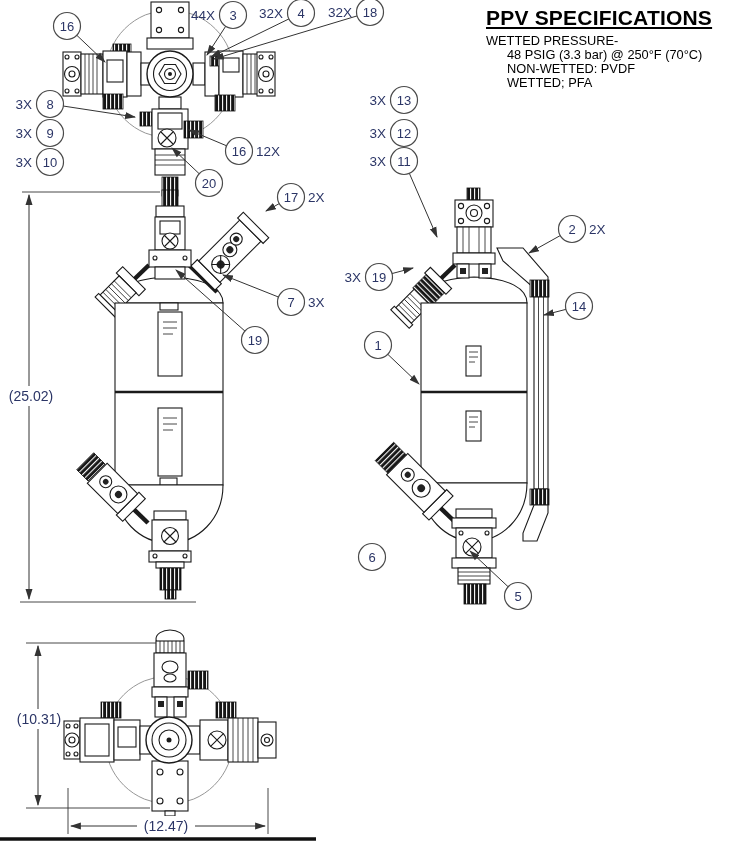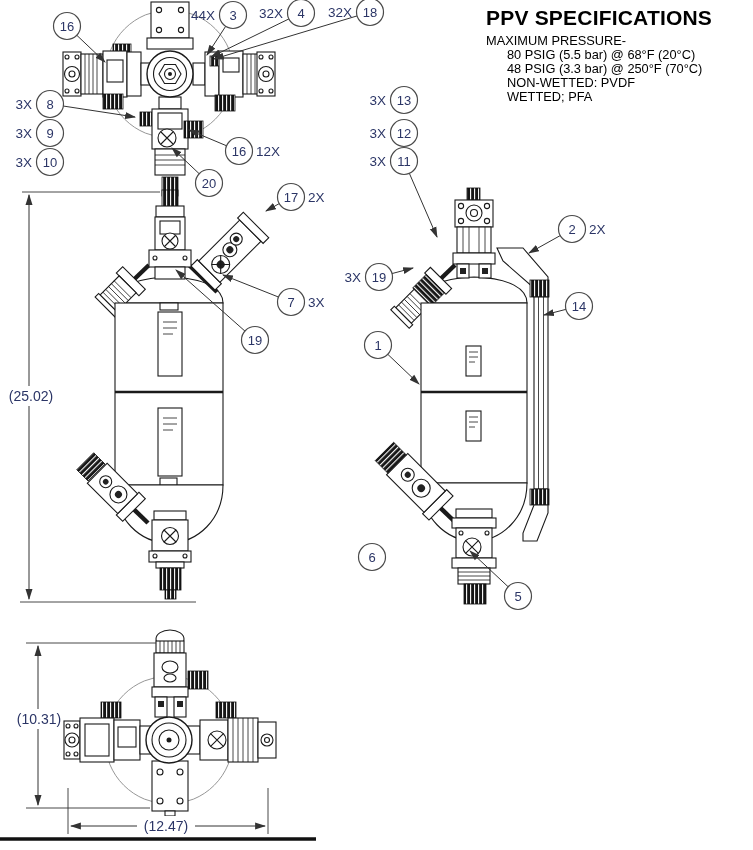--- a/index.html
+++ b/index.html
@@ -18,21 +18,21 @@
   .dim{stroke:#333;stroke-width:1;fill:none;}
   .ext{stroke:#333;stroke-width:0.9;}
   .leader{stroke:#333;stroke-width:1;fill:none;}
   .mask{fill:#fff;}
   .bcirc{fill:#fff;stroke:#4a4a4a;stroke-width:1.2;}
   .bnum{font:13px "Liberation Sans",sans-serif;fill:#2b3566;text-anchor:middle;}
   .qty{font:13.5px "Liberation Sans",sans-serif;fill:#2b3566;}
   .pre{text-anchor:end;}
   .dimtxt{font:14px "Liberation Sans",sans-serif;fill:#2b3566;text-anchor:middle;}
   .specs{position:absolute;left:486px;top:6px;width:264px;color:#000;}
-  .specs-title{font-weight:bold;font-size:21px;line-height:24px;
+  .specs-title{font-weight:bold;font-size:21px;line-height:24px;text-decoration:underline;
                letter-spacing:.2px;white-space:nowrap;margin-bottom:4px;}
   .spec-line{font-size:12.8px;line-height:13.9px;white-space:nowrap;}
   .ind{padding-left:21px;}
 </style>
 </head>
 <body>
 
 <div id="sheet">
 
 <svg id="dwg" width="753" height="850" viewBox="0 0 753 850">
@@ -448,20 +448,19 @@
     <text class="qty pre" x="386" y="105">3X</text>
     <text class="qty pre" x="386" y="138">3X</text>
     <text class="qty pre" x="386" y="166">3X</text>
     <text class="qty pre" x="361" y="282">3X</text>
     <text class="qty" x="589" y="234">2X</text>
   </g>
 </svg>
 
   <div class="specs">
     <div class="specs-title">PPV SPECIFICATIONS</div>
-    <div class="spec-line">MAXIMUM PRESSURE-</div>
-    <div class="spec-line ind">80 PSIG (5.5 bar) @ 68°F (20°C)</div>
+    <div class="spec-line">WETTED PRESSURE-</div>
     <div class="spec-line ind">48 PSIG (3.3 bar) @ 250°F (70°C)</div>
     <div class="spec-line ind">NON-WETTED: PVDF</div>
     <div class="spec-line ind">WETTED; PFA</div>
   </div>
 
 </div>
 
 </body></html>

